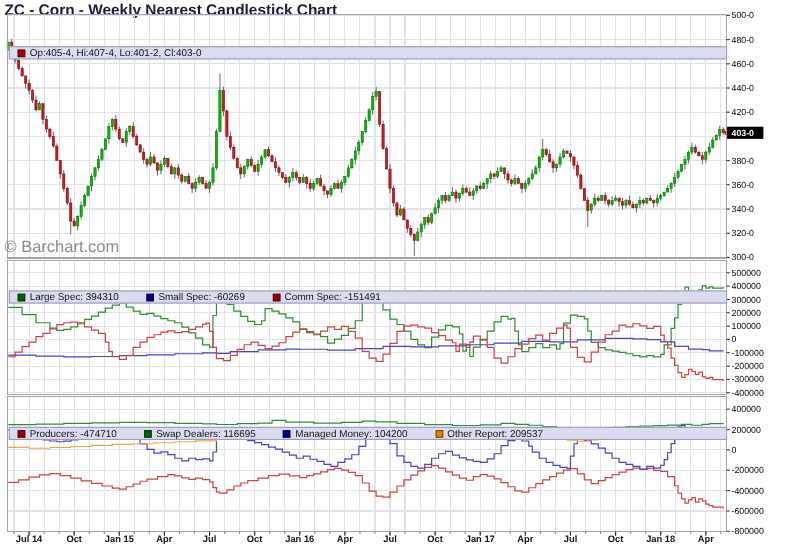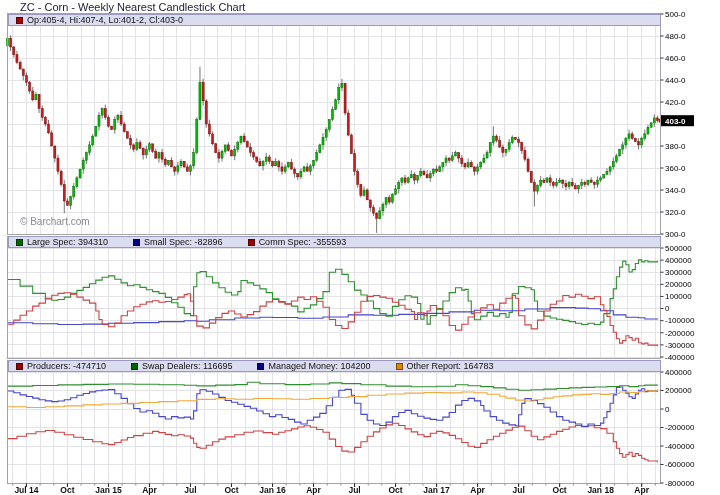--- a/index.html
+++ b/index.html
@@ -1,30 +1,30 @@
 <!DOCTYPE html>
 <html><head>
 <meta charset="utf-8">
 <style>
   html,body{margin:0;padding:0;background:#fff;}
   #app{position:relative;width:720px;height:495px;background:#ffffff;
        font-family:"Liberation Sans",sans-serif;overflow:hidden;}
-  #page-title{position:absolute;left:20px;top:1px;font-size:11px;font-weight:normal;
+  #page-title{position:absolute;left:4px;top:1px;font-size:14px;font-weight:bold;
        color:#1b1b35;letter-spacing:0;}
   #chart-svg{position:absolute;left:0;top:0;}
   .legend{position:absolute;left:8px;width:651px;height:10px;background:#dcdcf0;
        border:1px solid #9a9ac0;display:flex;align-items:center;font-size:9px;
-       color:#111;white-space:nowrap;overflow:hidden;}
+       color:#111;white-space:nowrap;overflow:hidden;margin-top:28px;}
   .legend .item{display:inline-flex;align-items:center;margin-left:7px;margin-right:18px;}
   .legend .sw{display:inline-block;width:7px;height:7px;margin-right:4px;
        border:1px solid rgba(0,0,0,.45);box-sizing:border-box;}
   #legend1{top:14px;}
   #legend2{top:236px;}
   #legend3{top:360px;}
-  #watermark{position:absolute;left:20px;top:216px;font-size:10px;color:#8a8a8a;}
+  #watermark{position:absolute;left:4px;top:216px;font-size:15px;color:#8a8a8a;}
 </style>
 </head>
 <body>
 
 <div id="app">
   <div id="page-title">ZC - Corn - Weekly Nearest Candlestick Chart</div>
   <svg id="chart-svg" width="720" height="495" viewBox="0 0 720 495">
       <g>
         <line x1="12.758438499999999" y1="13.5" x2="12.758438499999999" y2="234.5" stroke="#e3e3e7" stroke-width="1" shape-rendering="crispEdges"></line>
         <line x1="12.758438499999999" y1="236.5" x2="12.758438499999999" y2="358.5" stroke="#e3e3e7" stroke-width="1" shape-rendering="crispEdges"></line>
@@ -781,39 +781,39 @@
         <span>Op:405-4, Hi:407-4, Lo:401-2, Cl:403-0</span>
       </span>
     </div>
   <div class="legend" id="legend2">
       <span class="item">
         <span class="sw" style="background: rgb(0, 102, 0);"></span>
         <span>Large Spec: 394310</span>
       </span>
       <span class="item">
         <span class="sw" style="background: rgb(0, 0, 128);"></span>
-        <span>Small Spec: -82896</span>
+        <span>Small Spec: -60269</span>
       </span>
       <span class="item">
         <span class="sw" style="background: rgb(153, 0, 0);"></span>
-        <span>Comm Spec: -355593</span>
+        <span>Comm Spec: -151491</span>
       </span>
     </div>
   <div class="legend" id="legend3">
       <span class="item">
         <span class="sw" style="background: rgb(153, 0, 0);"></span>
         <span>Producers: -474710</span>
       </span>
       <span class="item">
         <span class="sw" style="background: rgb(0, 102, 0);"></span>
         <span>Swap Dealers: 116695</span>
       </span>
       <span class="item">
         <span class="sw" style="background: rgb(0, 0, 128);"></span>
         <span>Managed Money: 104200</span>
       </span>
       <span class="item">
         <span class="sw" style="background: rgb(221, 136, 0);"></span>
-        <span>Other Report: 164783</span>
+        <span>Other Report: 209537</span>
       </span>
     </div>
   <div id="watermark">© Barchart.com</div>
 </div>
 
 </body></html>

